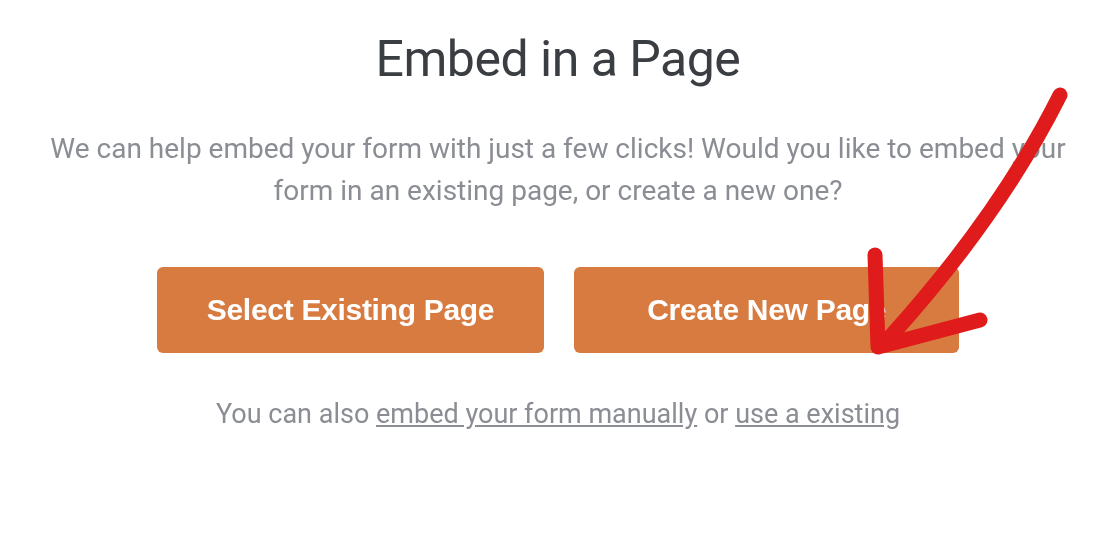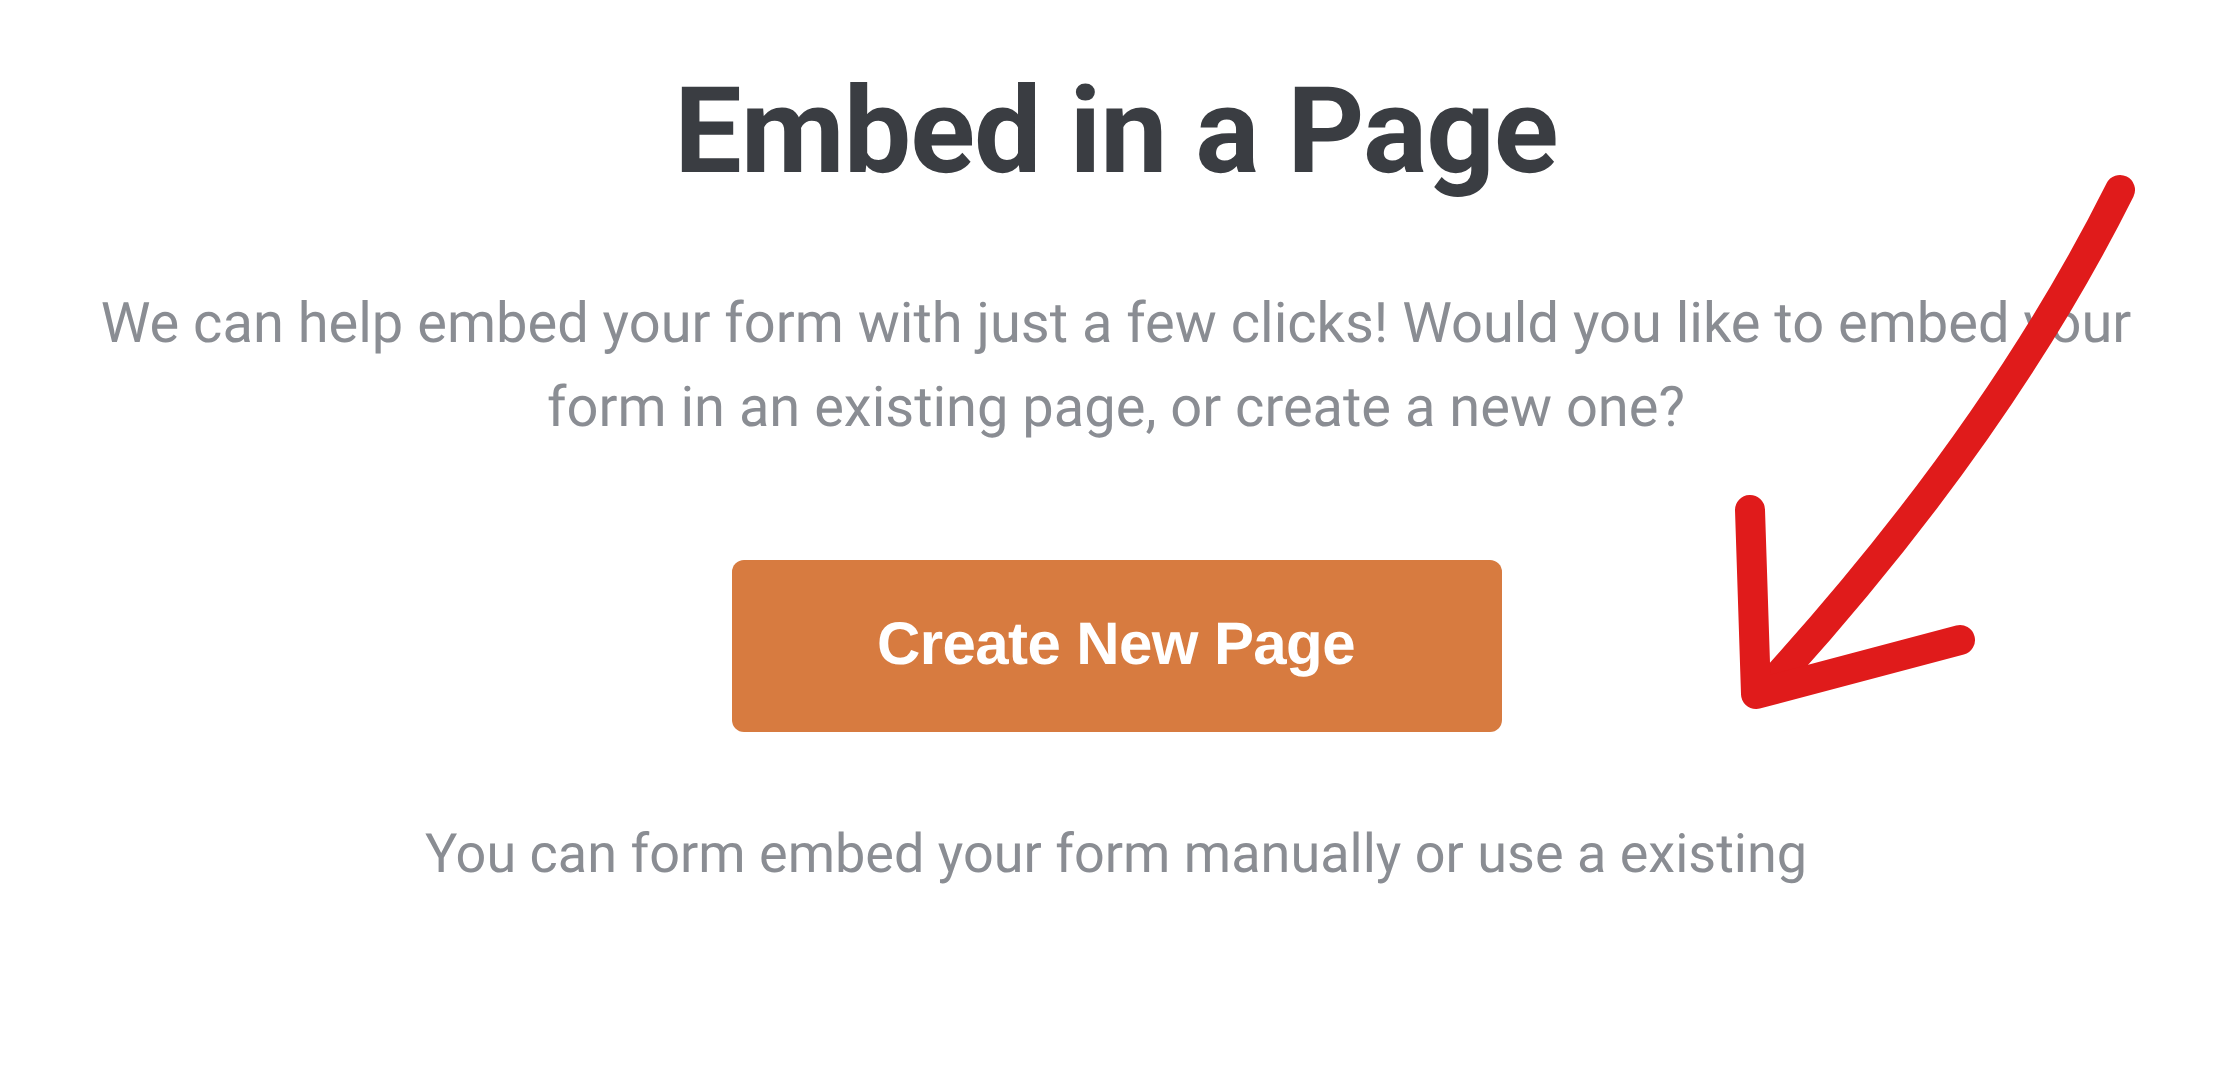--- a/index.html
+++ b/index.html
@@ -12,22 +12,22 @@
       background: #ffffff;
       width: 1116px;
       height: 544px;
       display: flex;
       flex-direction: column;
       align-items: center;
       padding-top: 30px;
       position: relative;
     }
     .title {
-      font-size: 60px;
-      font-weight: 700;
+      font-size: 50px;
+      font-weight: 400;
       color: #3a3d42;
       margin-bottom: 40px;
       letter-spacing: -0.5px;
     }
     .subtitle {
       font-size: 28px;
       font-weight: 400;
       color: #8a8d93;
       text-align: center;
       line-height: 1.5;
@@ -52,42 +52,44 @@
       text-align: center;
       letter-spacing: -0.3px;
     }
     .footer-text {
       font-size: 27px;
       color: #8a8d93;
       text-align: center;
     }
     .footer-link {
       color: #8a8d93;
+      text-decoration: underline;
       cursor: pointer;
     }
     .annotation-arrow {
       position: absolute;
       top: 85px;
       left: 830px;
       pointer-events: none;
     }
   </style>
 </head>
 <body>
 
 <h1 class="title">Embed in a Page</h1>
 
 <p class="subtitle">We can help embed your form with just a few clicks! Would you like to embed your form in an existing page, or create a new one?</p>
 
 <div class="button-row">
+  <button class="btn">Select Existing Page</button>
   <button class="btn">Create New Page</button>
 </div>
 
 <p class="footer-text">
-  <span>You can form </span><a class="footer-link">embed your form manually</a><span> or </span><a class="footer-link">use a existing</a>
+  <span>You can also </span><a class="footer-link">embed your form manually</a><span> or </span><a class="footer-link">use a existing</a>
 </p>
 
 <svg class="annotation-arrow" width="260" height="280" viewBox="0 0 260 280">
   <g stroke-linecap="round" stroke-linejoin="round" fill="none">
     <path d="M 230 10 Q 170 130 60 252" stroke-width="15" stroke="#e01b1b"></path>
     <path d="M 45 170 L 48 262 L 150 235" stroke-width="15" stroke="#e01b1b"></path>
   </g>
 </svg>
 
 </body></html>

